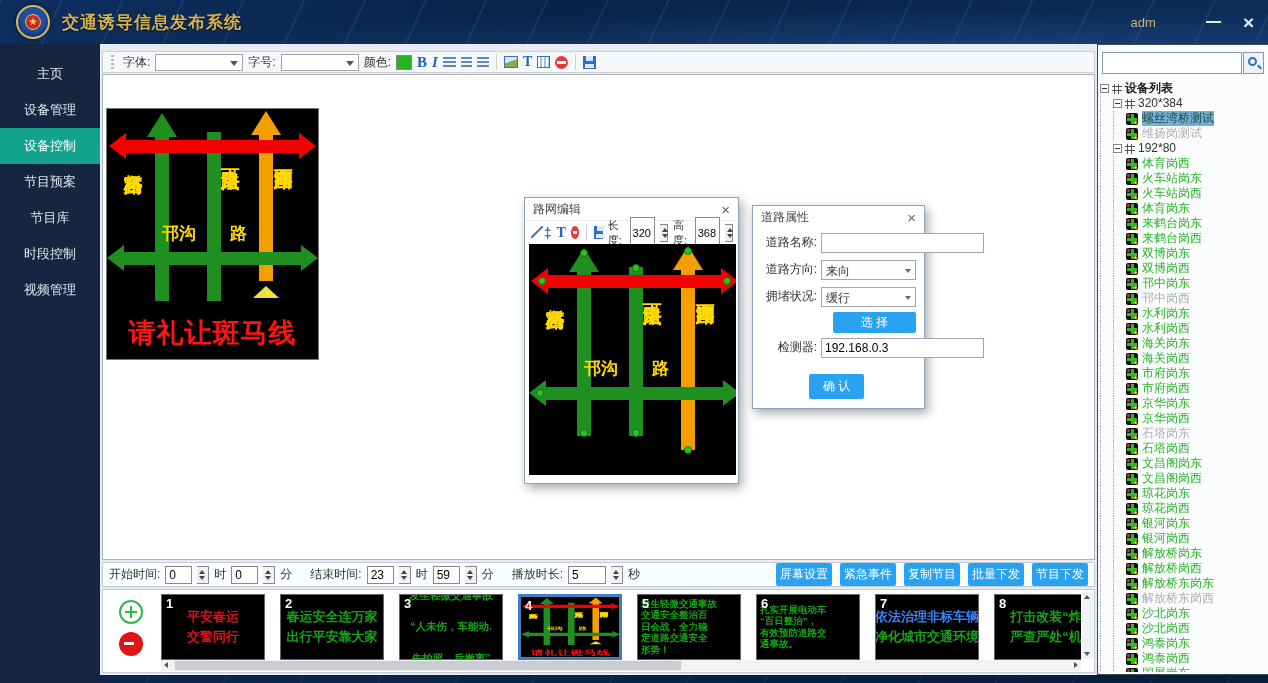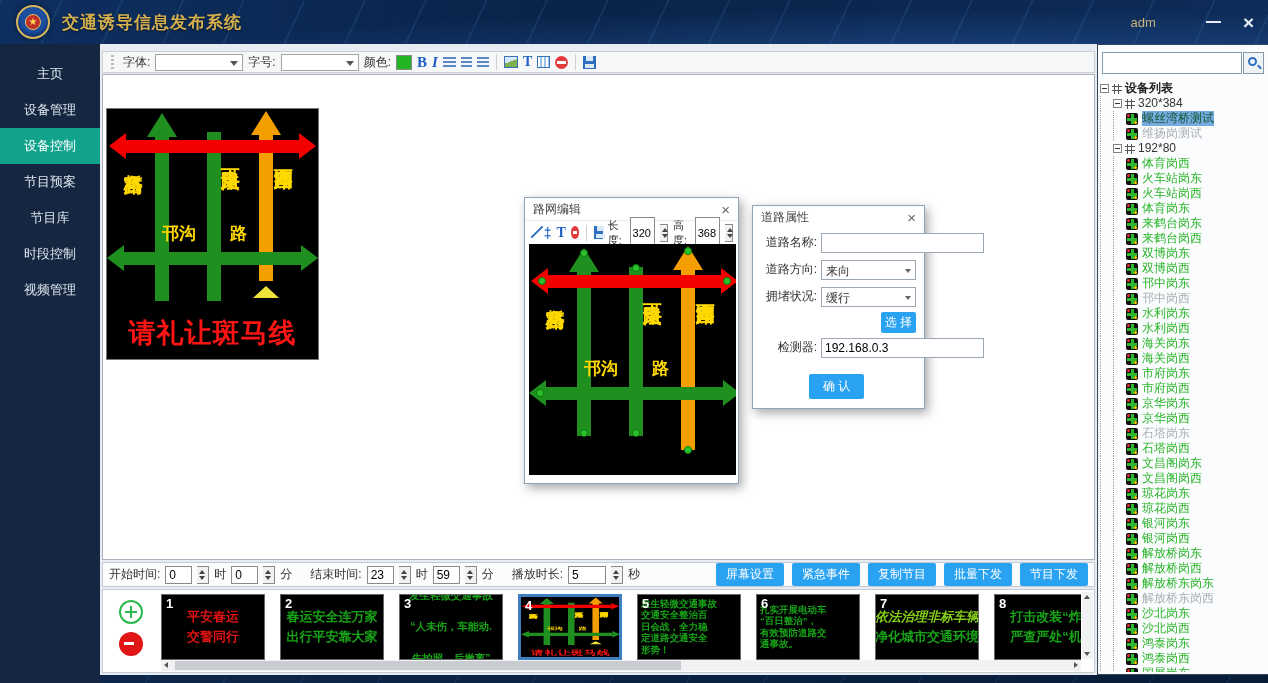--- a/index.html
+++ b/index.html
@@ -70,21 +70,21 @@
   .spin{position:relative;width:12px;height:18px;border:1px solid #8a8a8a;border-left:0;background:#f1f1f1;display:inline-block;cursor:pointer;}
   .spin::before{content:"";position:absolute;left:2px;top:3px;border-left:3px solid transparent;border-right:3px solid transparent;border-bottom:4px solid #444;}
   .spin::after{content:"";position:absolute;left:2px;bottom:3px;border-left:3px solid transparent;border-right:3px solid transparent;border-top:4px solid #444;}
   .rn-canvas{position:relative;margin:0 4px;width:207px;height:231px;background:#000;overflow:hidden;}
   #props-dialog{left:652px;top:161px;width:173px;height:204px;z-index:6;font-size:12px;color:#333;}
   .pd-row{position:absolute;left:0;right:8px;height:21px;display:flex;align-items:center;}
   .pd-label{width:64px;text-align:right;flex:none;}
   .pd-input{flex:1;height:20px;border:1px solid #9aa7b4;margin-left:4px;font-size:12px;padding:0 3px;font-family:inherit;background:#fff;}
   .pd-select{flex:1;height:20px;border:1px solid #9aa7b4;margin-left:4px;position:relative;background:#fff;padding:2px 14px 0 4px;cursor:pointer;}
   .pd-select::after{content:"";position:absolute;right:4px;top:8px;border-left:3px solid transparent;border-right:3px solid transparent;border-top:4px solid #666;}
-  .btn-blue{background:#29a2f1;color:#fff;border:none;font-size:12px;padding:3px 10px;border-radius:2px;cursor:pointer;font-family:inherit;}
+  .btn-blue{background:#29a2f1;color:#fff;border:none;font-size:12px;padding:3px 4px;border-radius:2px;cursor:pointer;font-family:inherit;}
   
   .playback-bar{position:absolute;left:2px;top:518px;right:2px;height:25px;background:#fbfcfd;border:1px solid #c3ccd5;
     display:flex;align-items:center;font-size:12px;color:#333;gap:5px;padding:0 6px;}
   .pb-num{width:27px;height:18px;border:1px solid #8a8a8a;font-size:12px;padding:0 3px;font-family:inherit;}
   .pb-num.wide{width:38px;}
   .action-buttons{margin-left:auto;display:flex;gap:8px;}
   
   .thumbs-area{position:absolute;left:2px;top:545px;right:2px;bottom:2px;background:#fff;border:1px solid #c3ccd5;}
   .pm-col{position:absolute;left:0;top:0;width:56px;bottom:12px;display:flex;flex-direction:column;align-items:center;gap:8px;padding-top:10px;}
   .btn-plus{width:24px;height:24px;border-radius:50%;border:2px solid #2db84d;position:relative;background:#fff;cursor:pointer;}
@@ -271,21 +271,21 @@
       <input class="pd-input" value="" style="">
     </div>
     <div class="pd-row" style="top:53px;">
       <span class="pd-label">道路方向:</span>
       <span class="pd-select">来向</span>
     </div>
     <div class="pd-row" style="top:80px;">
       <span class="pd-label">拥堵状况:</span>
       <span class="pd-select">缓行</span>
     </div>
-    <button class="btn-blue" style="position:absolute;right:8px;top:106px;padding:2px 4px;">选 择</button>
+    <button class="btn-blue" style="position:absolute;right:8px;top:106px;padding:2px 28px;">选 择</button>
     <div class="pd-row" style="top:131px;">
       <span class="pd-label">检测器:</span>
       <input class="pd-input" value="192.168.0.3" style="">
     </div>
     <button class="btn-blue" style="position:absolute;left:56px;top:168px;padding:4px 14px;">确 认</button>
   </div>
 
   <div class="playback-bar">
     <span>开始时间:</span>
     <input class="pb-num" value="0" style="">
@@ -382,21 +382,21 @@
           <div class="t-lines small">
             <div class="t-line" style="color: rgb(23, 163, 23);">扎实开展电动车</div>
             <div class="t-line" style="color: rgb(23, 163, 23);">“百日整治”，</div>
             <div class="t-line" style="color: rgb(23, 163, 23);">有效预防道路交</div>
             <div class="t-line" style="color: rgb(23, 163, 23);">通事故。</div>
           </div>
         </div>
         <div class="thumb">
           <span class="t-num">7</span>
           <div class="t-lines">
-            <div class="t-line" style="color: #84cc16; font-style: italic;">依法治理非标车辆</div>
+            <div class="t-line" style="color: #3b82f6;">依法治理非标车辆</div>
             <div class="t-line" style="color: rgb(23, 163, 23);">净化城市交通环境</div>
           </div>
         </div>
         <div class="thumb">
           <span class="t-num">8</span>
           <div class="t-lines">
             <div class="t-line" style="color: rgb(23, 163, 23);">打击改装“炸</div>
             <div class="t-line" style="color: rgb(23, 163, 23);">严查严处“机</div>
           </div>
         </div>

